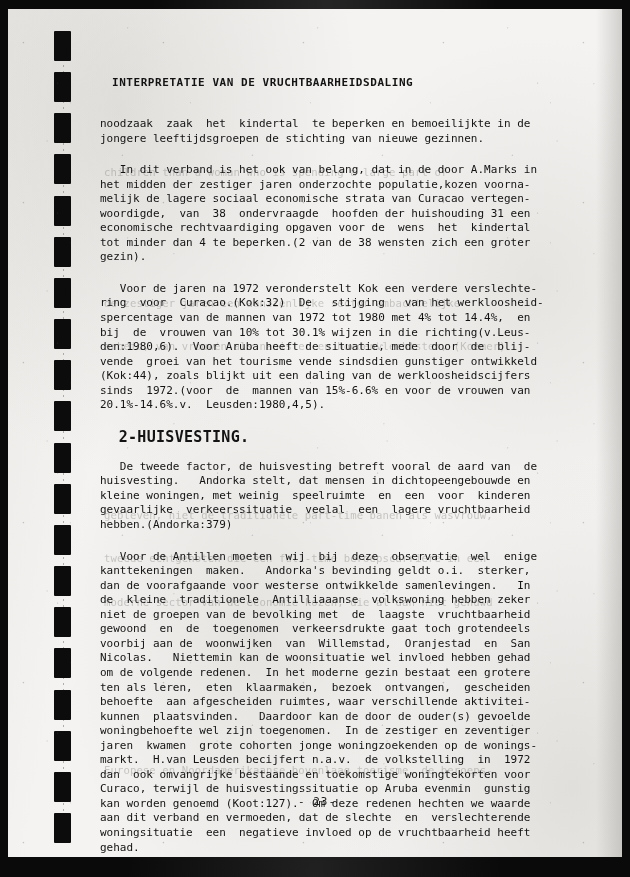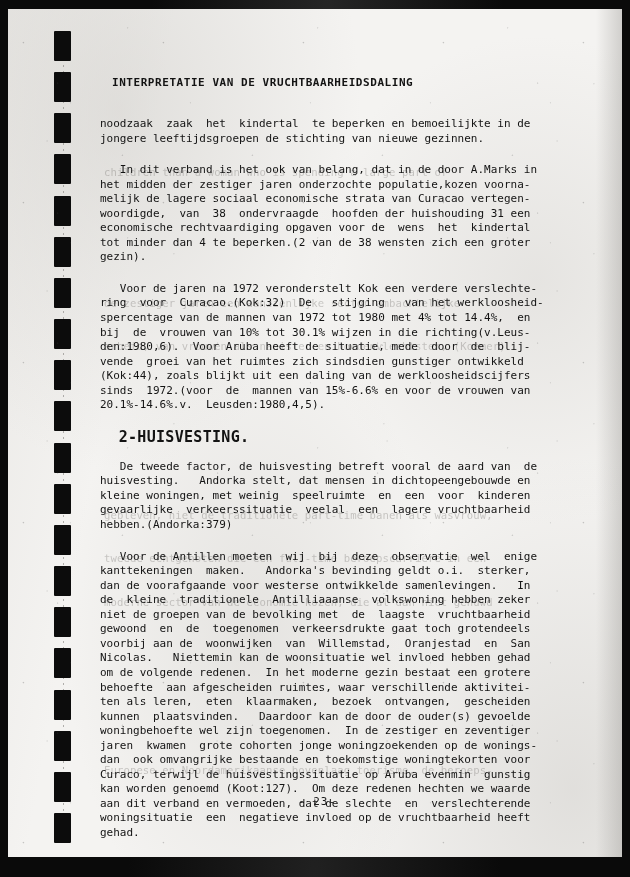--- a/index.html
+++ b/index.html
@@ -267,21 +267,21 @@
         <p class="text-line">tot minder dan 4 te beperken.(2 van de 38 wensten zich een groter</p>
         <p class="text-line">gezin).</p>
       </div>
 
       <div class="body-block">
         <p class="text-line">   Voor de jaren na 1972 veronderstelt Kok een verdere verslechte-</p>
         <p class="text-line">ring  voor  Curacao.(Kok:32)  De   stijging   van het werkloosheid-</p>
         <p class="text-line">spercentage van de mannen van 1972 tot 1980 met 4% tot 14.4%,  en</p>
         <p class="text-line">bij  de  vrouwen van 10% tot 30.1% wijzen in die richting(v.Leus-</p>
         <p class="text-line">den:1980,6).  Voor Aruba heeft de situatie, mede  door  de  blij-</p>
-        <p class="text-line">vende  groei van het ruimtes zich sindsdien gunstiger ontwikkeld</p>
+        <p class="text-line">vende  groei van het tourisme vende sindsdien gunstiger ontwikkeld</p>
         <p class="text-line">(Kok:44), zoals blijkt uit een daling van de werkloosheidscijfers</p>
         <p class="text-line">sinds  1972.(voor  de  mannen van 15%-6.6% en voor de vrouwen van</p>
         <p class="text-line">20.1%-14.6%.v.  Leusden:1980,4,5).</p>
       </div>
 
       <div class="section-heading">
         <p class="text-line">  2-HUISVESTING.</p>
       </div>
 
       <div class="body-block">
@@ -295,25 +295,26 @@
       <div class="body-block">
         <p class="text-line">   Voor de Antillen moeten  wij  bij  deze  observatie  wel  enige</p>
         <p class="text-line">kanttekeningen  maken.   Andorka's bevinding geldt o.i.  sterker,</p>
         <p class="text-line">dan de voorafgaande voor westerse ontwikkelde samenlevingen.   In</p>
         <p class="text-line">de  kleine  traditionele  Antilliaaanse  volkswoning hebben zeker</p>
         <p class="text-line">niet de groepen van de bevolking met  de  laagste  vruchtbaarheid</p>
         <p class="text-line">gewoond  en  de  toegenomen  verkeersdrukte gaat toch grotendeels</p>
         <p class="text-line">voorbij aan de  woonwijken  van  Willemstad,  Oranjestad  en  San</p>
         <p class="text-line">Nicolas.   Niettemin kan de woonsituatie wel invloed hebben gehad</p>
         <p class="text-line">om de volgende redenen.  In het moderne gezin bestaat een grotere</p>
+        <p class="text-line">ten als leren,  eten  klaarmaken,  bezoek  ontvangen,  gescheiden</p>
         <p class="text-line">behoefte  aan afgescheiden ruimtes, waar verschillende aktivitei-</p>
-        <p class="text-line">ten als leren,  eten  klaarmaken,  bezoek  ontvangen,  gescheiden</p>
         <p class="text-line">kunnen  plaatsvinden.   Daardoor kan de door de ouder(s) gevoelde</p>
         <p class="text-line">woningbehoefte wel zijn toegenomen.  In de zestiger en zeventiger</p>
         <p class="text-line">jaren  kwamen  grote cohorten jonge woningzoekenden op de wonings-</p>
+        <p class="text-line">markt.  H.van Leusden becijfert n.a.v.  de volkstelling  in  1972</p>
         <p class="text-line">dan  ook omvangrijke bestaande en toekomstige woningtekorten voor</p>
         <p class="text-line">Curaco, terwijl de huisvestingssituatie op Aruba evenmin  gunstig</p>
         <p class="text-line">kan worden genoemd (Koot:127).  Om deze redenen hechten we waarde</p>
         <p class="text-line">aan dit verband en vermoeden, dat de slechte  en  verslechterende</p>
         <p class="text-line">woningsituatie  een  negatieve invloed op de vruchtbaarheid heeft</p>
         <p class="text-line">gehad.</p>
         <p class="text-line"></p>
       </div>
 
     </div>

